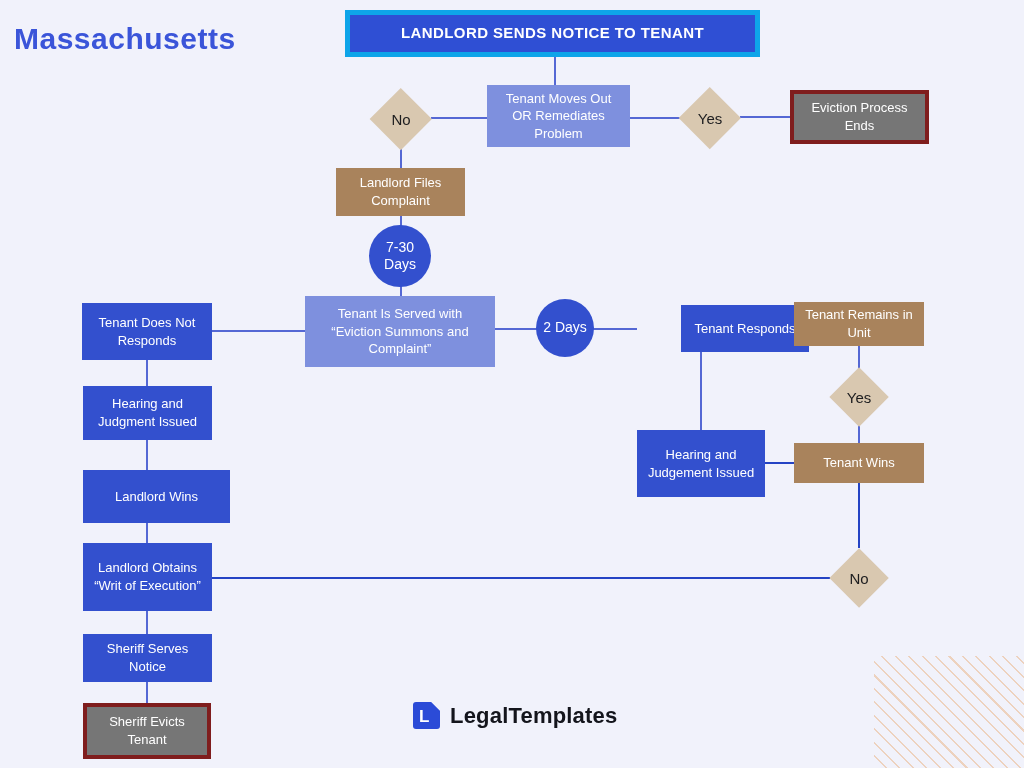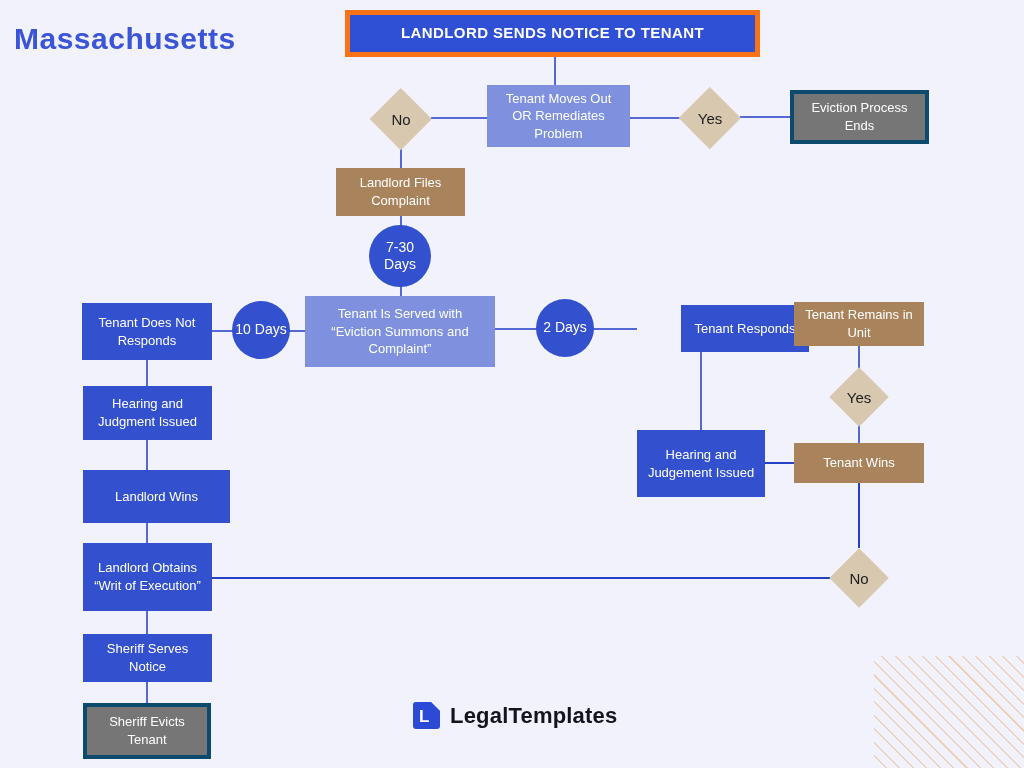--- a/index.html
+++ b/index.html
@@ -9,22 +9,22 @@
   
   .title{position:absolute;left:14px;top:22px;font-size:30px;font-weight:bold;color:#3b55d9;letter-spacing:.5px;}
   .subtitle{position:absolute;left:15px;top:68px;font-size:18px;color:#a8791c;letter-spacing:1.5px;}
 
   
   .node{position:absolute;display:flex;align-items:center;justify-content:center;text-align:center;
         color:#fff;font-size:13px;line-height:1.35;padding:4px 8px;box-sizing:border-box;}
   .blue{background:#3350ce;}
   .peri{background:#7e90de;}
   .brown{background:#a9835c;}
-  .gray{background:#767676;border:4px solid #0c4a6e;}
-  .start{background:#2f4fd4;border:5px solid #f97316;font-weight:bold;font-size:15px;letter-spacing:.4px;}
+  .gray{background:#767676;border:4px solid #7f1d1d;}
+  .start{background:#2f4fd4;border:5px solid #0ea5e9;font-weight:bold;font-size:15px;letter-spacing:.4px;}
   .circle{border-radius:50%;background:#3350ce;font-size:14px;line-height:1.25;padding:2px;}
 
   
   .diamond-wrap{position:absolute;display:flex;align-items:center;justify-content:center;}
   .diamond-shape{position:absolute;inset:0;margin:auto;width:68%;height:68%;transform:rotate(45deg);background:#d9c8b0;}
   .diamond-wrap span{position:relative;color:#1d1d1f;font-size:15px;}
 
   
   .edge{position:absolute;background:#5568d4;}
   .edge.h{height:2px;}
@@ -85,21 +85,20 @@
   </div>
 
   <div class="node gray" style="left:790px;top:90px;width:139px;height:54px;">Eviction Process Ends</div>
 
   <div class="node brown" style="left:336px;top:168px;width:129px;height:48px;">Landlord Files Complaint</div>
 
   <div class="node circle" style="left:369px;top:225px;width:62px;height:62px;">7-30 Days</div>
 
   <div class="node peri" style="left:305px;top:296px;width:190px;height:71px;">Tenant Is Served with “Eviction Summons and Complaint”</div>
 
-  <div class="node circle" style="left:232px;top:301px;width:58px;height:58px;">10 Days</div>
 
   <div class="node blue" style="left:82px;top:303px;width:130px;height:57px;">Tenant Does Not Responds</div>
 
   <div class="node circle" style="left:536px;top:299px;width:58px;height:58px;">2 Days</div>
 
   <div class="node blue" style="left:637px;top:305px;width:128px;height:47px;margin-left:44px;">Tenant Responds</div>
 
   <div class="node brown" style="left:794px;top:302px;width:130px;height:44px;">Tenant Remains in Unit</div>
 
   <div class="diamond-wrap" style="left:828px;top:366px;width:62px;height:62px;">

